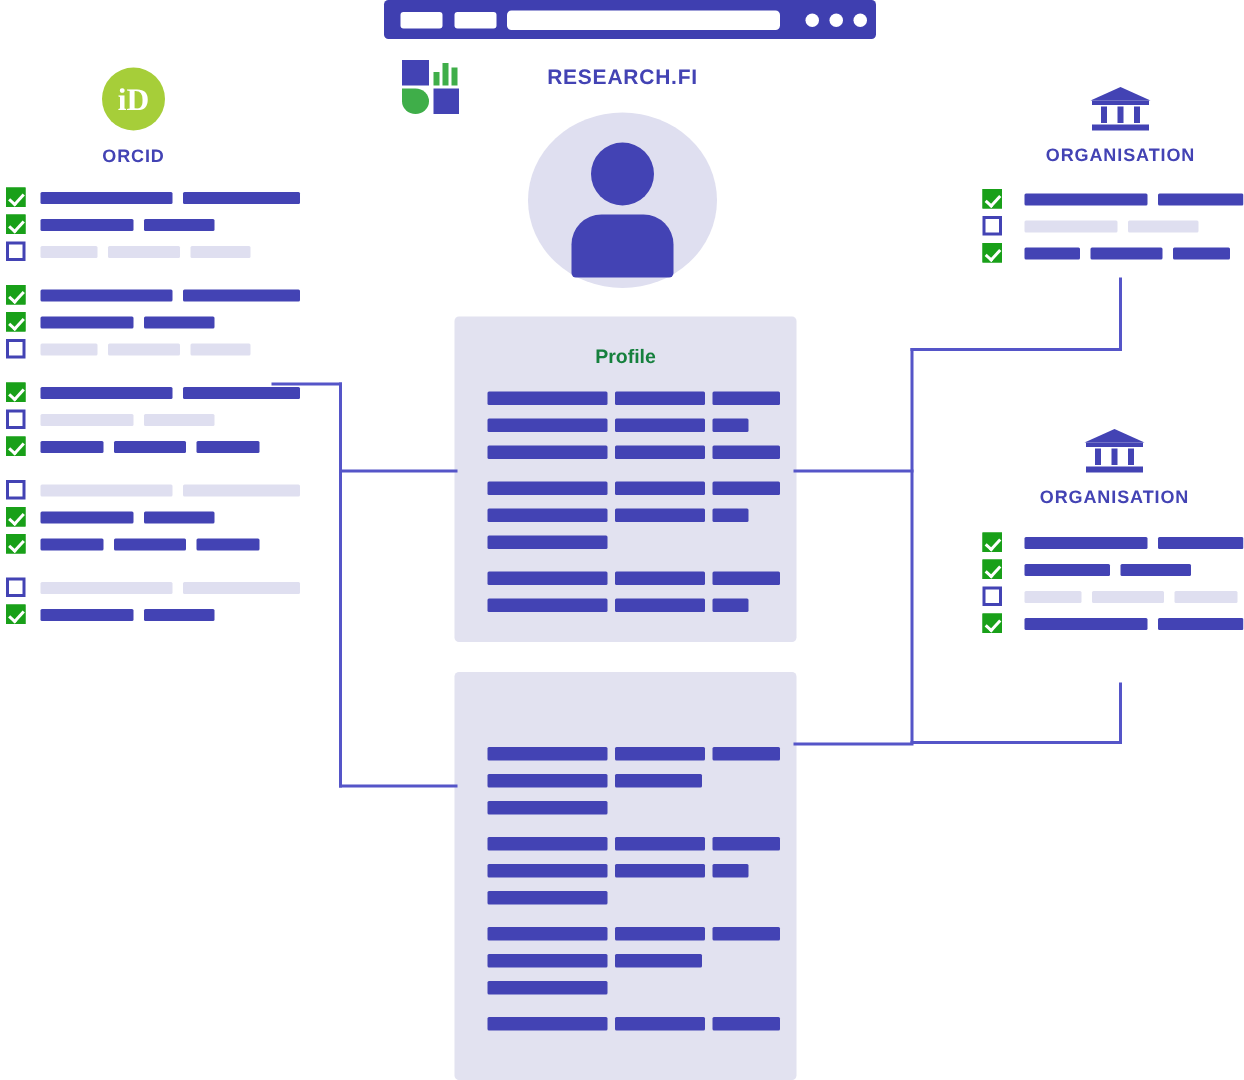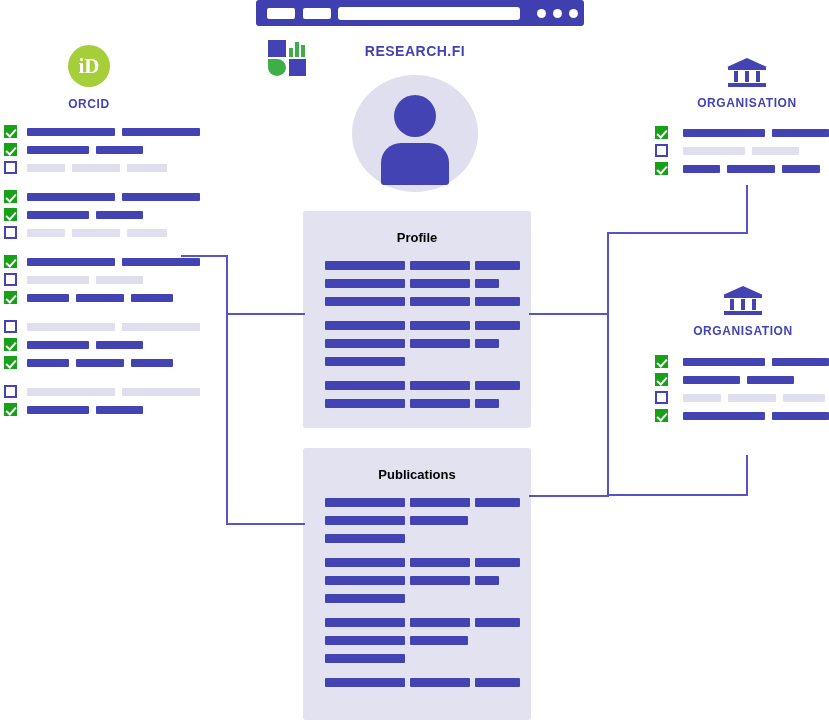--- a/index.html
+++ b/index.html
@@ -132,21 +132,21 @@
   }
   .bar.on  { background: #4343b4; }
   .bar.off { background: #dfdff0; }
 
   
   .card {
     position: absolute; background: #e2e2f0; border-radius: 3px;
   }
   .card-title {
     position: absolute; left: 0; right: 0; text-align: center;
-    font-size: 13px; font-weight: bold; color: #000000;
+    font-size: 13px; font-weight: bold; color: #15803d;
   }
   .card-bar {
     position: absolute; height: 9px; background: #4343b4; border-radius: 1px;
   }
   .profile-card { left: 303px; top: 211px; width: 228px; height: 217px; }
   .publications-card { left: 303px; top: 448px; width: 228px; height: 272px; }
 
   
   .conn { position: absolute; background: #5555c8; }
   .conn.h { height: 2px; }
@@ -341,21 +341,20 @@
       <div class="card-bar" style="left: 22px; top: 146px; width: 80px;"></div>
       <div class="card-bar" style="left: 22px; top: 170px; width: 80px;"></div>
       <div class="card-bar" style="left: 107px; top: 170px; width: 60px;"></div>
       <div class="card-bar" style="left: 172px; top: 170px; width: 45px;"></div>
       <div class="card-bar" style="left: 22px; top: 188px; width: 80px;"></div>
       <div class="card-bar" style="left: 107px; top: 188px; width: 60px;"></div>
       <div class="card-bar" style="left: 172px; top: 188px; width: 24px;"></div>
     </div>
 
   <div class="card publications-card" id="card-publications">
-    <div class="card-title" style="top:19px;">Publications</div>
   <div class="card-bar" style="left: 22px; top: 50px; width: 80px;"></div>
       <div class="card-bar" style="left: 107px; top: 50px; width: 60px;"></div>
       <div class="card-bar" style="left: 172px; top: 50px; width: 45px;"></div>
       <div class="card-bar" style="left: 22px; top: 68px; width: 80px;"></div>
       <div class="card-bar" style="left: 107px; top: 68px; width: 58px;"></div>
       <div class="card-bar" style="left: 22px; top: 86px; width: 80px;"></div>
       <div class="card-bar" style="left: 22px; top: 110px; width: 80px;"></div>
       <div class="card-bar" style="left: 107px; top: 110px; width: 60px;"></div>
       <div class="card-bar" style="left: 172px; top: 110px; width: 45px;"></div>
       <div class="card-bar" style="left: 22px; top: 128px; width: 80px;"></div>

